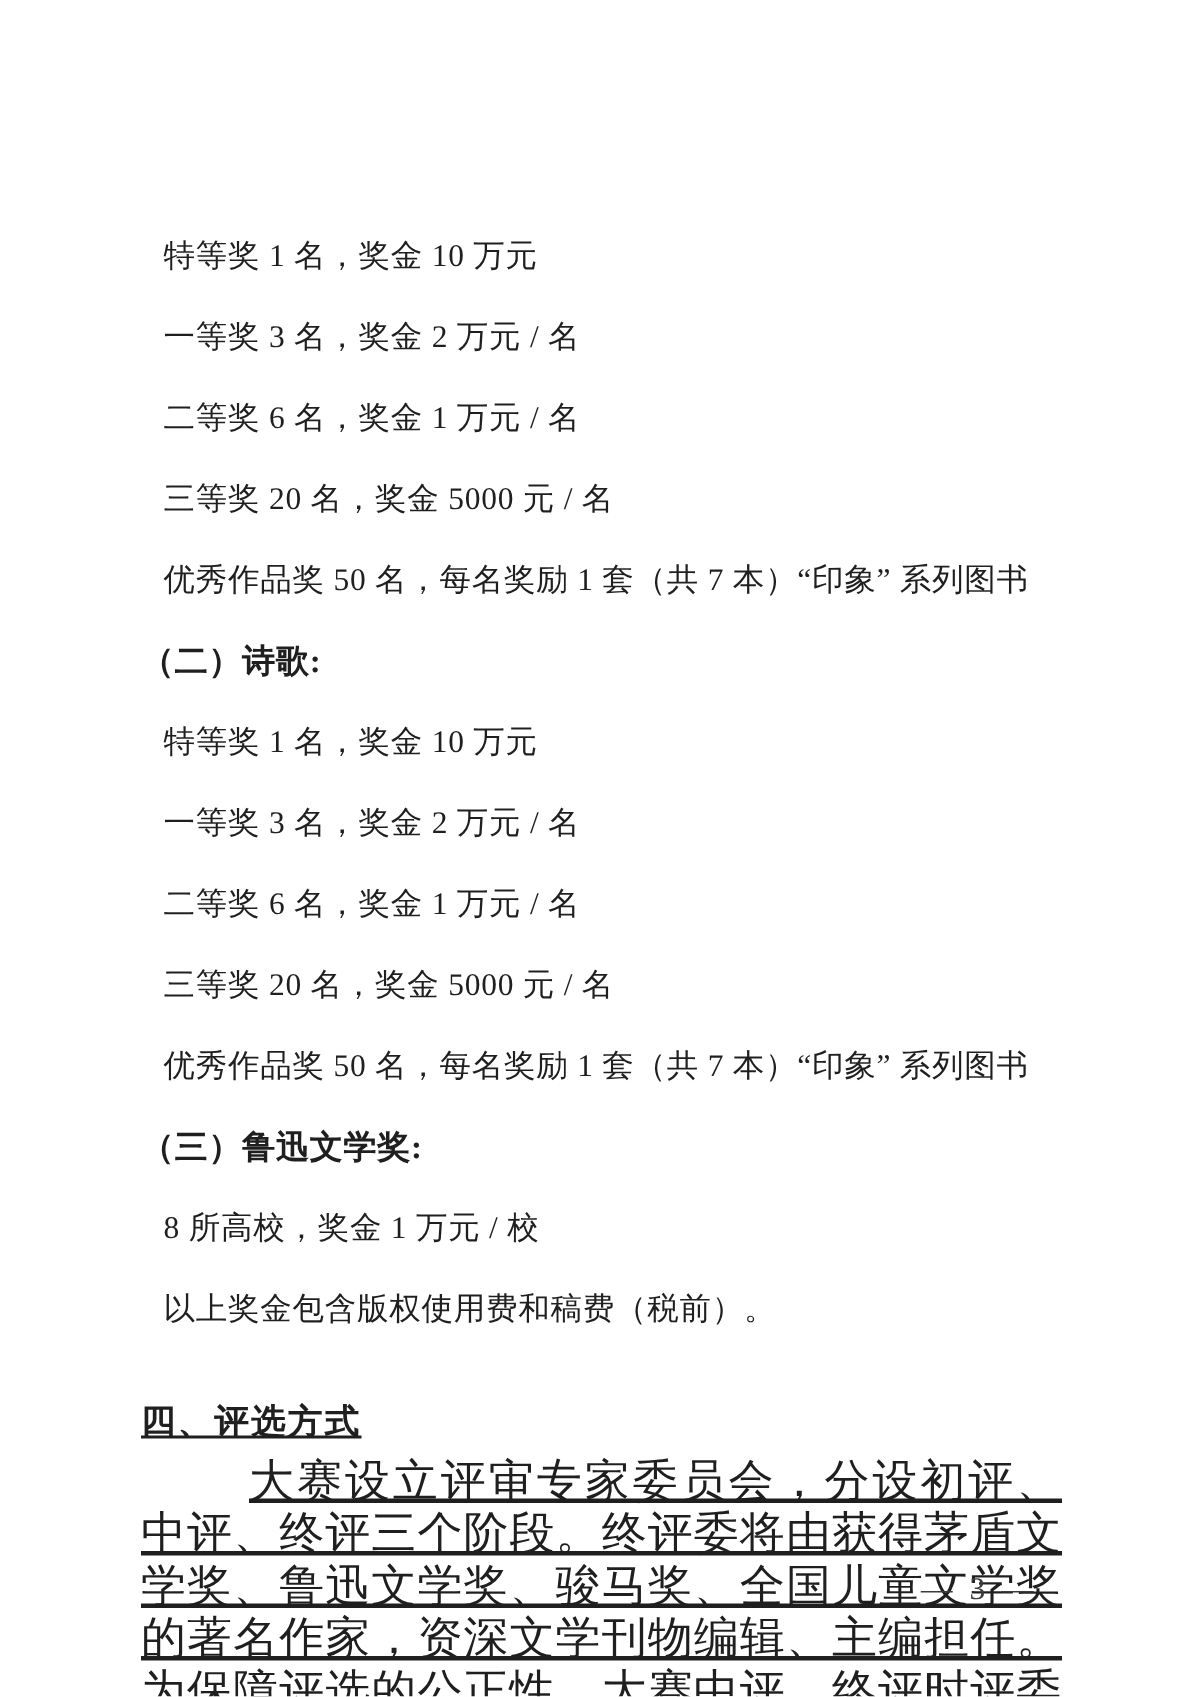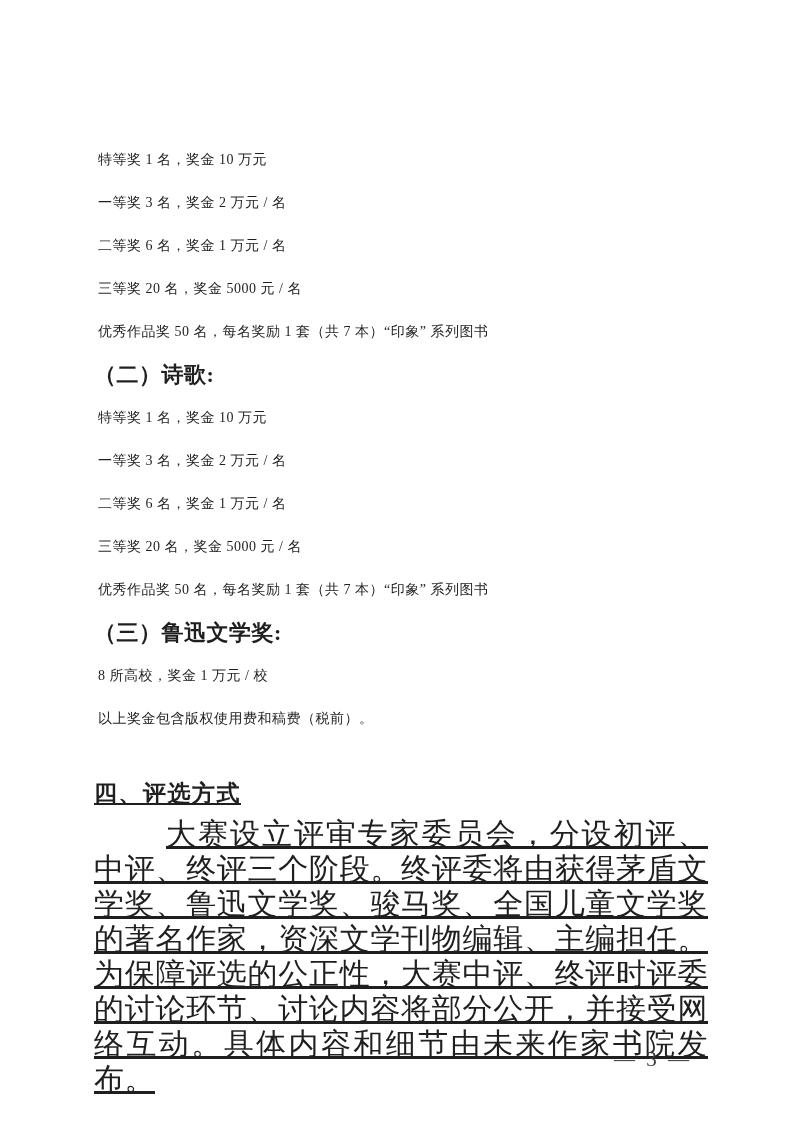--- a/index.html
+++ b/index.html
@@ -24,24 +24,24 @@
     width: 614px;
   }
   .sub-heading {
     font-size: 22px;
     line-height: 39px;
     font-weight: 700;
     margin: 0;
     letter-spacing: 0.5px;
   }
   .line {
-    font-size: 14px;
+    font-size: 21px;
     line-height: 39px;
     font-weight: 400;
-    margin: 4px;
+    margin: 15px;
     letter-spacing: 0.5px;
     white-space: nowrap;
   }
   .major-heading {
     font-family: "Liberation Sans", sans-serif;
     font-size: 23px;
     font-weight: 700;
     line-height: 39px;
     margin: 36px 0 0 0;
     letter-spacing: 1.5px;

